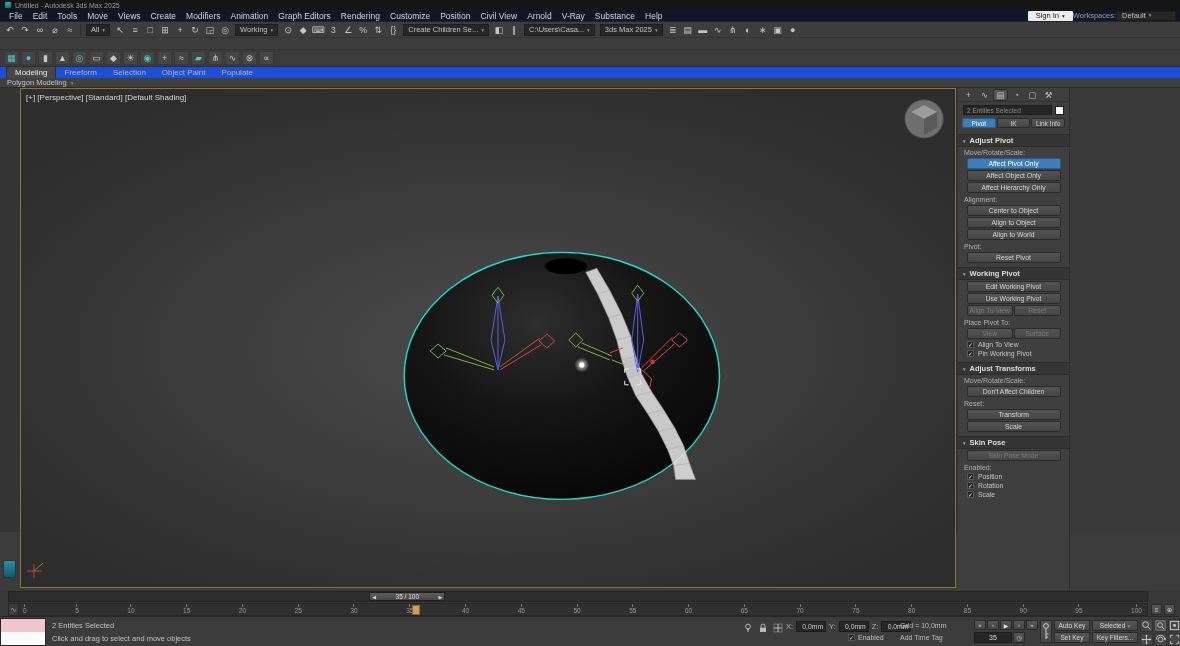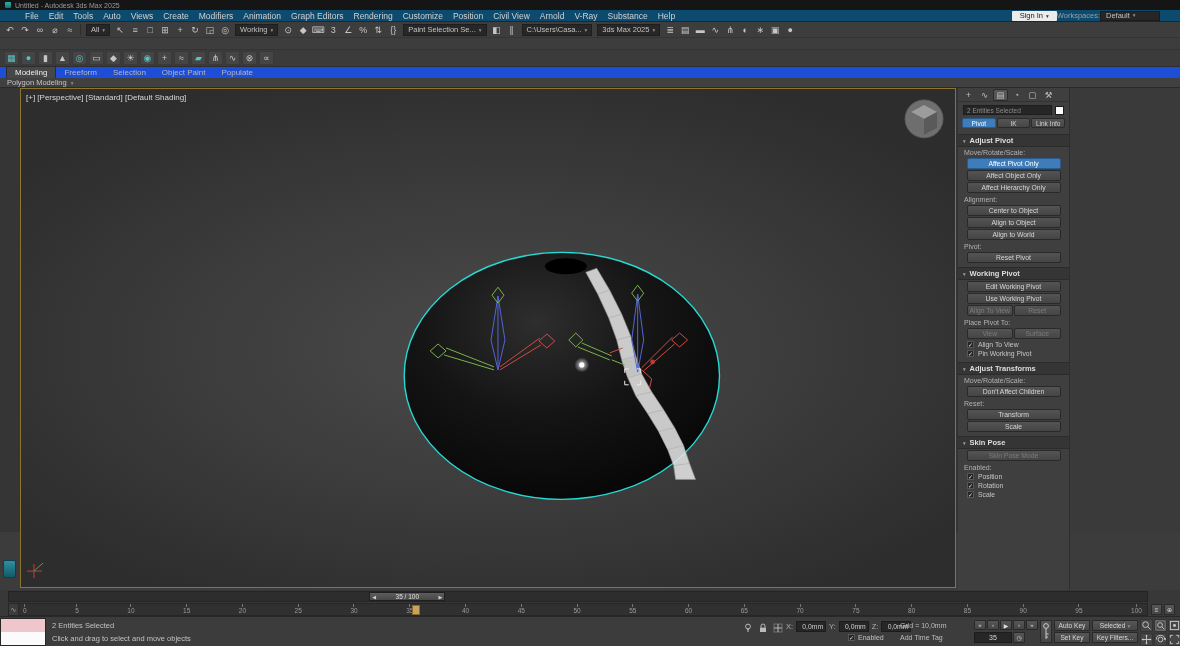--- a/index.html
+++ b/index.html
@@ -3,21 +3,21 @@
 <meta charset="utf-8">
 <style>
   *{margin:0;padding:0;box-sizing:border-box}
   html,body{width:1180px;height:646px;overflow:hidden}
   body{position:relative;background:#3c3c3c;font-family:"Liberation Sans",sans-serif;color:#c8c8c8;-webkit-font-smoothing:antialiased}
   .row{position:absolute;left:0;width:100%}
   
   .titlebar{top:0;height:10px;background:#151515;display:flex;align-items:center;gap:4px;padding:0 5px;font-size:7px;color:#9a9a9a}
   .app-badge{width:6px;height:6px;background:linear-gradient(#2fb3a8,#13707f);border-radius:1px}
   
-  .menubar{top:10px;height:12px;background:#0c4a6e;border-bottom:1px solid #242424;display:flex;align-items:center;padding:0 20px;font-size:8.5px;color:#d0d0d0}
+  .menubar{top:10px;height:12px;background:#0f172a;border-bottom:1px solid #242424;display:flex;align-items:center;padding:0 4px;font-size:8.5px;color:#d0d0d0}
   .menu-items{display:flex}
   .menu-item{padding:0 5px;cursor:default;white-space:nowrap}
   .menubar-right{margin-left:auto;display:flex;align-items:center;font-size:7.5px}
   .signin-btn{background:#ececec;color:#1c1c1c;height:10px;line-height:10px;padding:0 8px;display:flex;align-items:center;gap:3px;border-radius:1px}
   .ws-label{color:#9f9f9f}
   .ws-box{background:#262626;border:1px solid #1b1b1b;height:10px;line-height:9px;padding:0 5px;color:#c0c0c0;display:flex;align-items:center;gap:3px;min-width:60px}
   .dd-a{font-size:5.5px;color:#8f8f8f}
   .dd-a.dark{color:#333}
   
   .toolbar1{top:22px;height:16px;background:#3d3d3d;border-bottom:1px solid #343434;display:flex;align-items:center;gap:1px;padding:0 3px}
@@ -110,21 +110,21 @@
   <span class="app-badge"></span>
   <span>Untitled - Autodesk 3ds Max 2025</span>
 </div>
 
 <div class="row menubar">
   <div class="menu-items">
 
   <span class="menu-item">File</span>
       <span class="menu-item">Edit</span>
       <span class="menu-item">Tools</span>
-      <span class="menu-item">Auto</span>
+      <span class="menu-item">Move</span>
       <span class="menu-item">Views</span>
       <span class="menu-item">Create</span>
       <span class="menu-item">Modifiers</span>
       <span class="menu-item">Animation</span>
       <span class="menu-item">Graph Editors</span>
       <span class="menu-item">Rendering</span>
       <span class="menu-item">Customize</span>
       <span class="menu-item">Position</span>
       <span class="menu-item">Civil View</span>
       <span class="menu-item">Arnold</span>
@@ -179,21 +179,21 @@
   <span class="tbtn">⊙</span>
       <span class="tbtn">◆</span>
       <span class="tbtn">⌨</span>
       <span class="tbtn">3</span>
       <span class="tbtn">∠</span>
       <span class="tbtn">%</span>
       <span class="tbtn">⇅</span>
       <span class="tbtn">{}</span>
     </div>
   <span class="tb-dd">
-    <span>Paint Selection Se...</span>
+    <span>Create Children Se...</span>
     <span class="dd-a">▾</span>
   </span>
   <div class="icon-group">
 
   <span class="tbtn">◧</span>
       <span class="tbtn">∥</span>
     </div>
   <span class="tb-dd">
     <span>C:\Users\Casa...</span>
     <span class="dd-a">▾</span>

